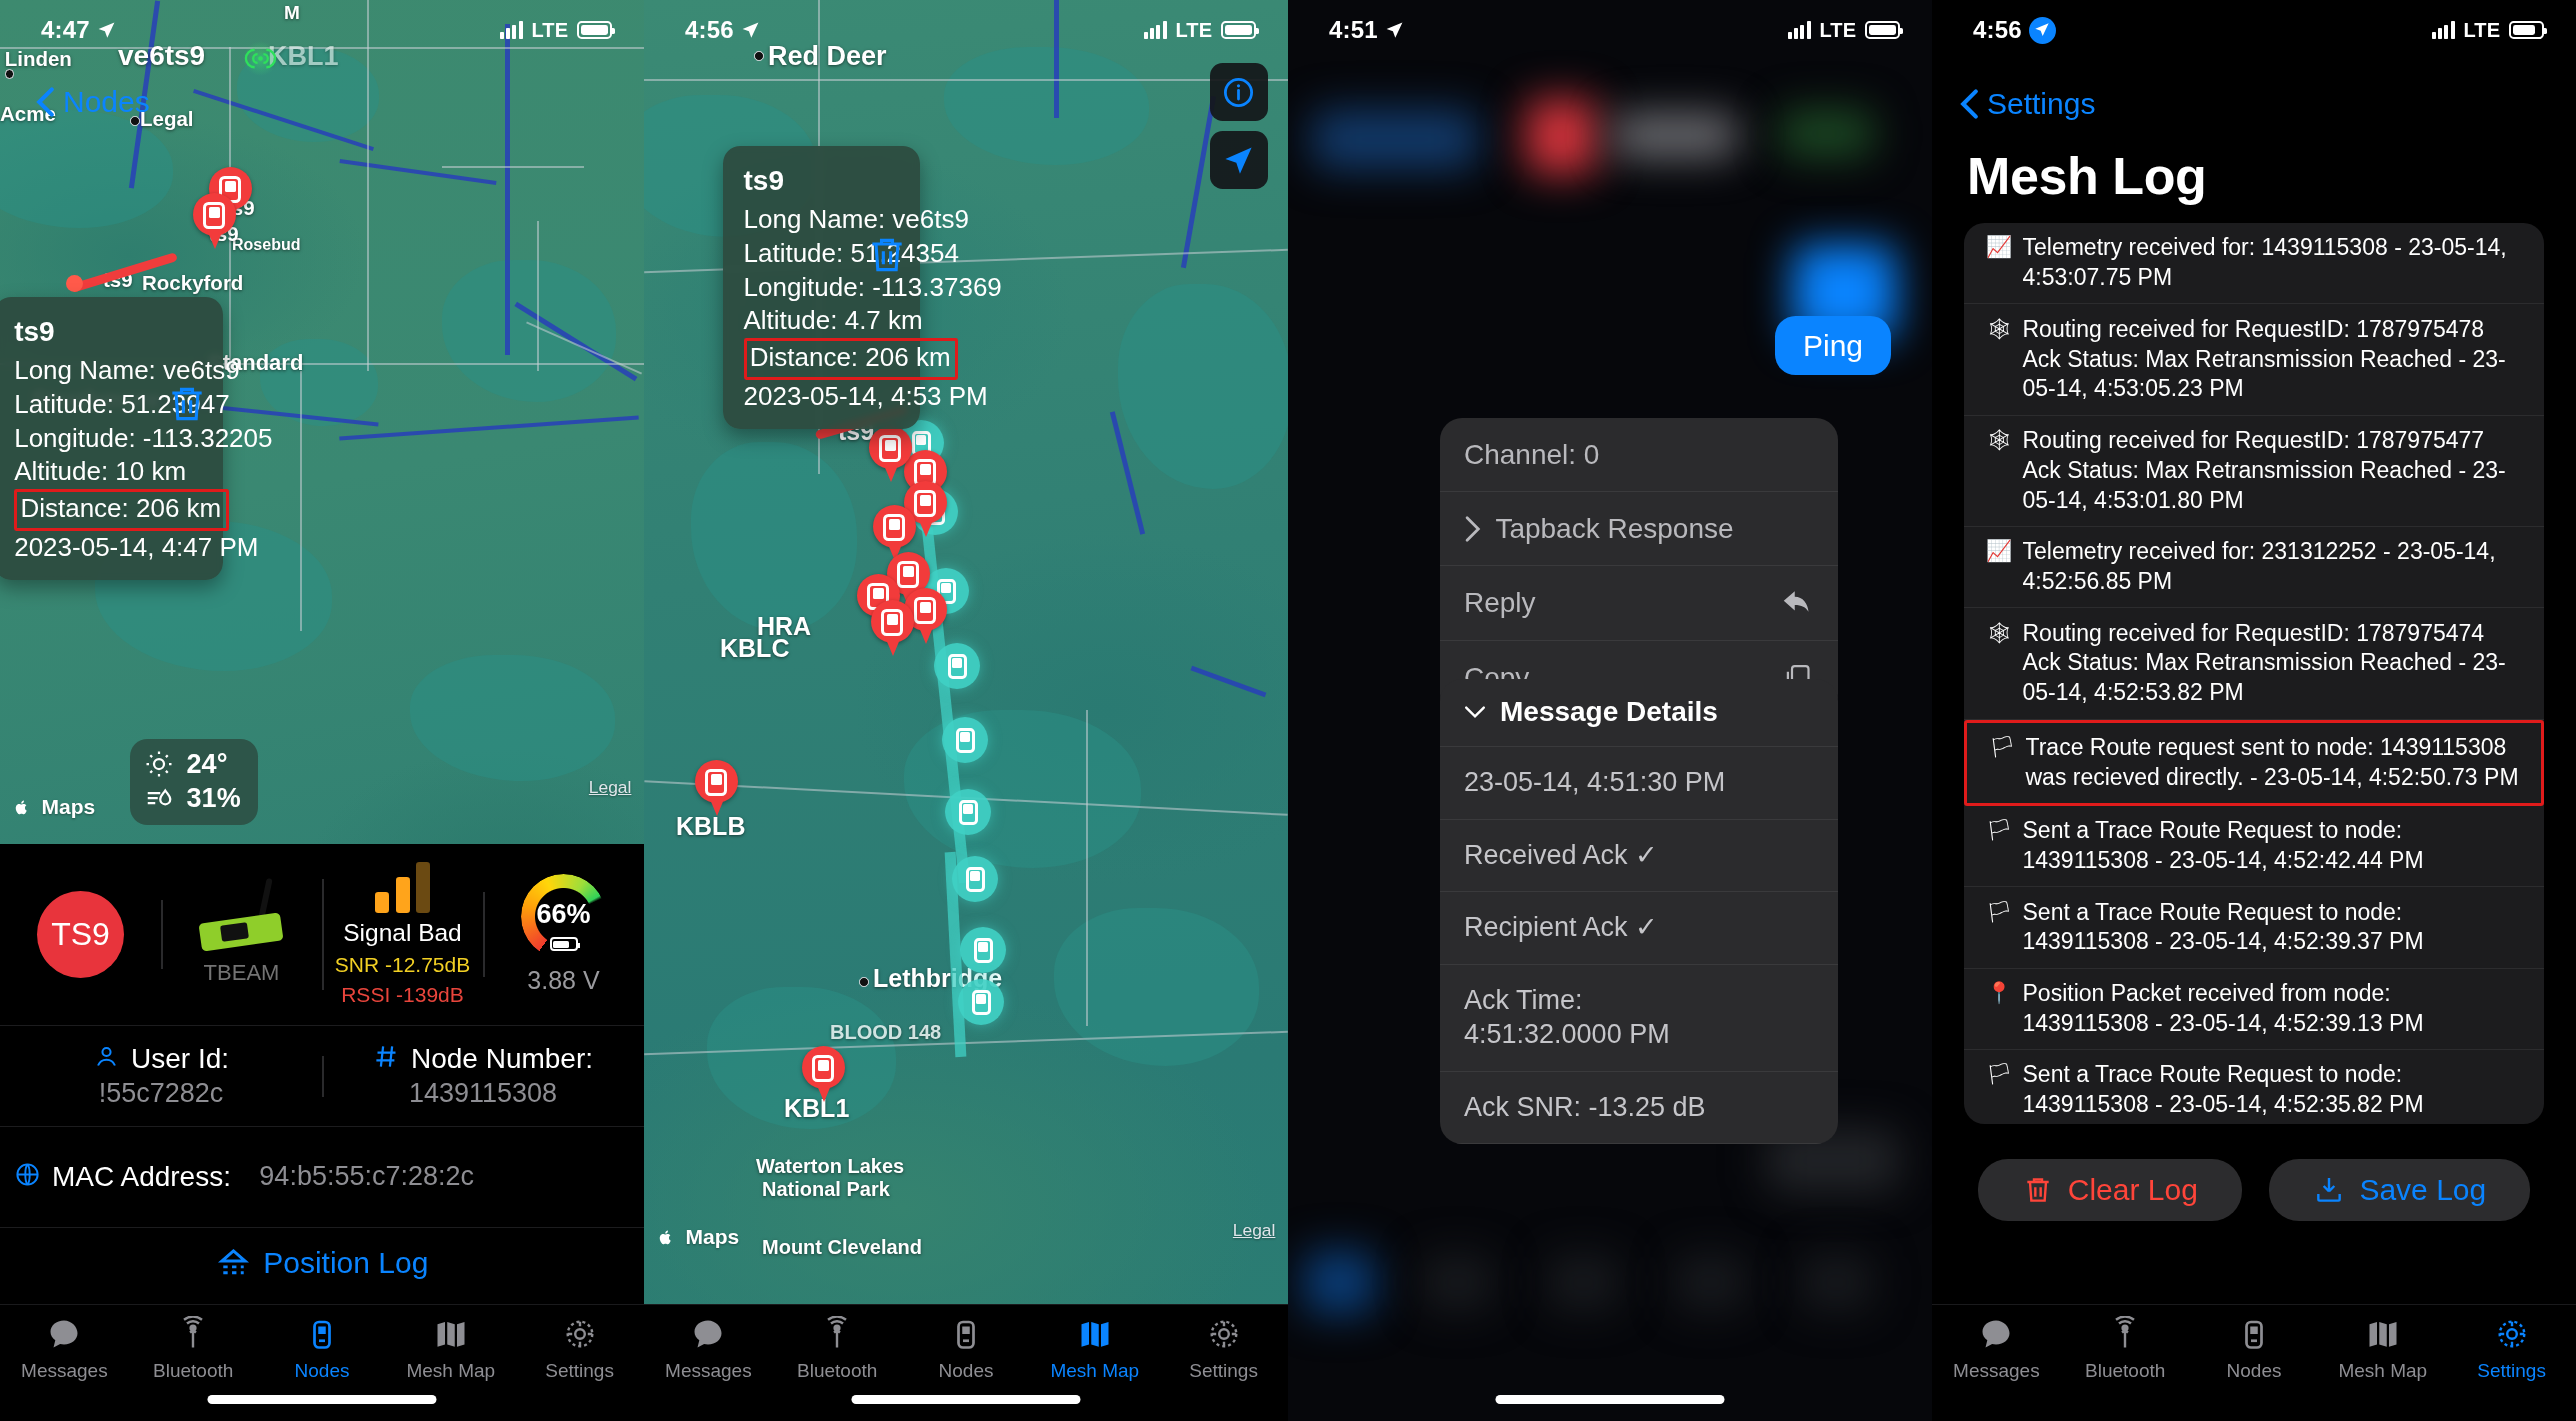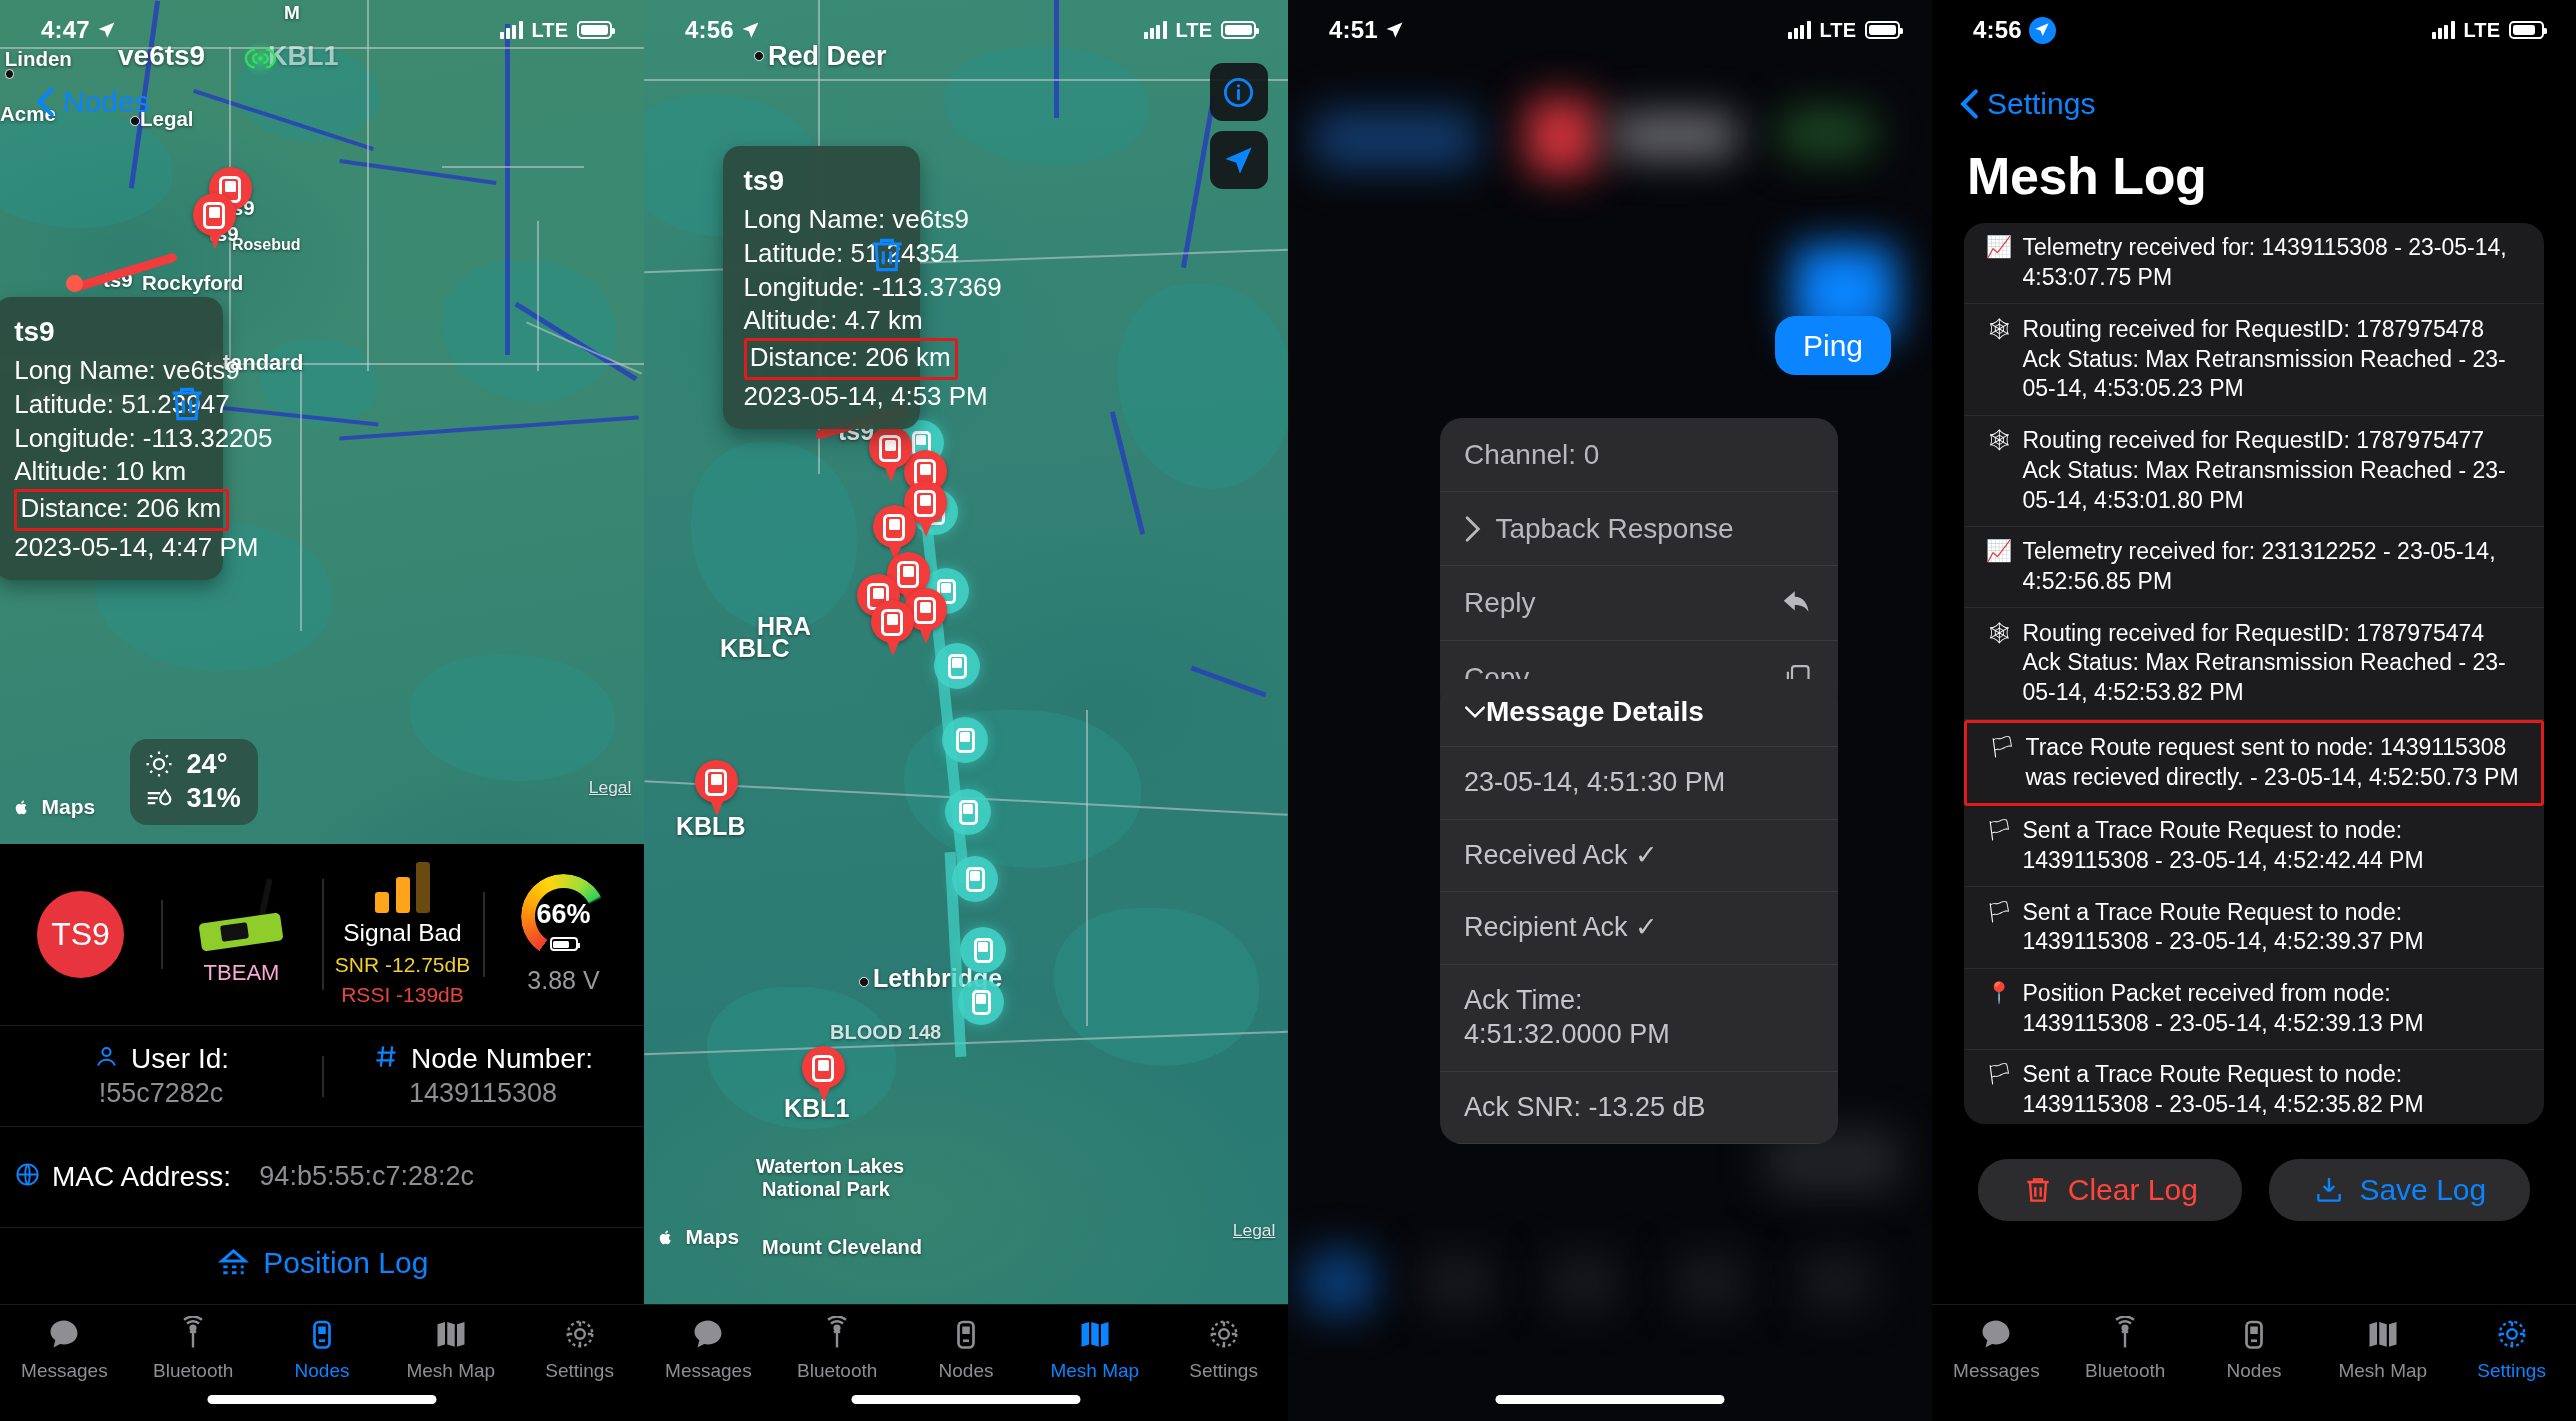--- a/index.html
+++ b/index.html
@@ -124,21 +124,21 @@
       width:1.6px; background:#2a2a2c; }
   .node-circle { width:87px; height:87px; border-radius:50%; background:#e8343c;
       display:flex; align-items:center; justify-content:center; font-size:32px; font-weight:500; }
   .tbeam-img { width:95px; height:71px; position:relative; }
   .tbeam-body{ position:absolute; left:6.3px; top:35px; width:82px; height:28px; background:#8fce2a;
       border-radius:4.7px; transform:rotate(-8deg); }
   .tbeam-win{ position:absolute; left:27px; top:41px; width:27px; height:16px; background:#111; border-radius:2.4px;
       transform:rotate(-8deg); }
   .tbeam-ant{ position:absolute; left:68px; top:-4.7px; width:5.5px; height:46px; background:#111;
       border-radius:3.2px; transform:rotate(12deg); }
-  .small-label { font-size:22px; color:#f9a8d4; }
+  .small-label { font-size:22px; color:#737373; }
   .sigbars { display:flex; align-items:flex-end; gap:6.3px; height:51px; }
   .sigbars i { width:14px; border-radius:3.2px; display:block; }
   .sigbars i:nth-child(1){height:20.5px;background:#ffa41b;}
   .sigbars i:nth-child(2){height:36px;background:#ffa41b;}
   .sigbars i:nth-child(3){height:51px;background:#6b4a12;}
   .sig-title{font-size:24.5px;}
   .snr{font-size:21px;color:#f2d024;}
   .rssi{font-size:21px;color:#e8453c;}
   .gauge{position:relative;width:85px;height:85px;}
   .gauge .ring{position:absolute;inset:0;border-radius:50%;
@@ -177,21 +177,21 @@
   .blurchip { position:absolute; border-radius:14px; filter:blur(20.5px); }
   .ctxmenu { position:absolute; left:152px; width:398px; border-radius:22px;
       background:#2b2b2d; overflow:hidden; z-index:10; }
   .ctx-item { padding:20.5px 24px; font-size:28px; color:#b9b9bd; display:flex; align-items:center;
       justify-content:space-between; border-bottom:0.8px solid #3a3a3c; }
   .ctx-item .lbl { display:flex; align-items:center; gap:14px; }
   .ctx-item svg { width:33px; height:33px; }
   .details-card { position:absolute; left:152px; width:398px; border-radius:22px;
       background:#2b2b2d; overflow:hidden; z-index:12; }
   .details-head { padding:17.4px 24px; font-size:28px; font-weight:700; color:#fff;
-      display:flex; align-items:center; border-bottom:0.8px solid #3a3a3c; }
+      display:flex; align-items:center; gap:14px; border-bottom:0.8px solid #3a3a3c; }
   .details-head svg { width:22px; height:16px; }
   .det-item { padding:19px 24px; font-size:27px; color:#c5c5c9; border-bottom:0.8px solid #3a3a3c;
       line-height:1.25; }
   .ping-btn { position:absolute; right:41px; border-radius:20.5px; background:#0a84ff;
       padding:12.6px 28px; font-size:30px; font-weight:500; color:#fff; z-index:14; }
 
   
   .p4 .big-title { position:absolute; left:35px; font-size:52px; font-weight:700; letter-spacing:-0.4px; }
   .logcard { position:absolute; left:32px; right:32px; border-radius:20.5px; background:#1c1c1e;
       overflow:hidden; }

